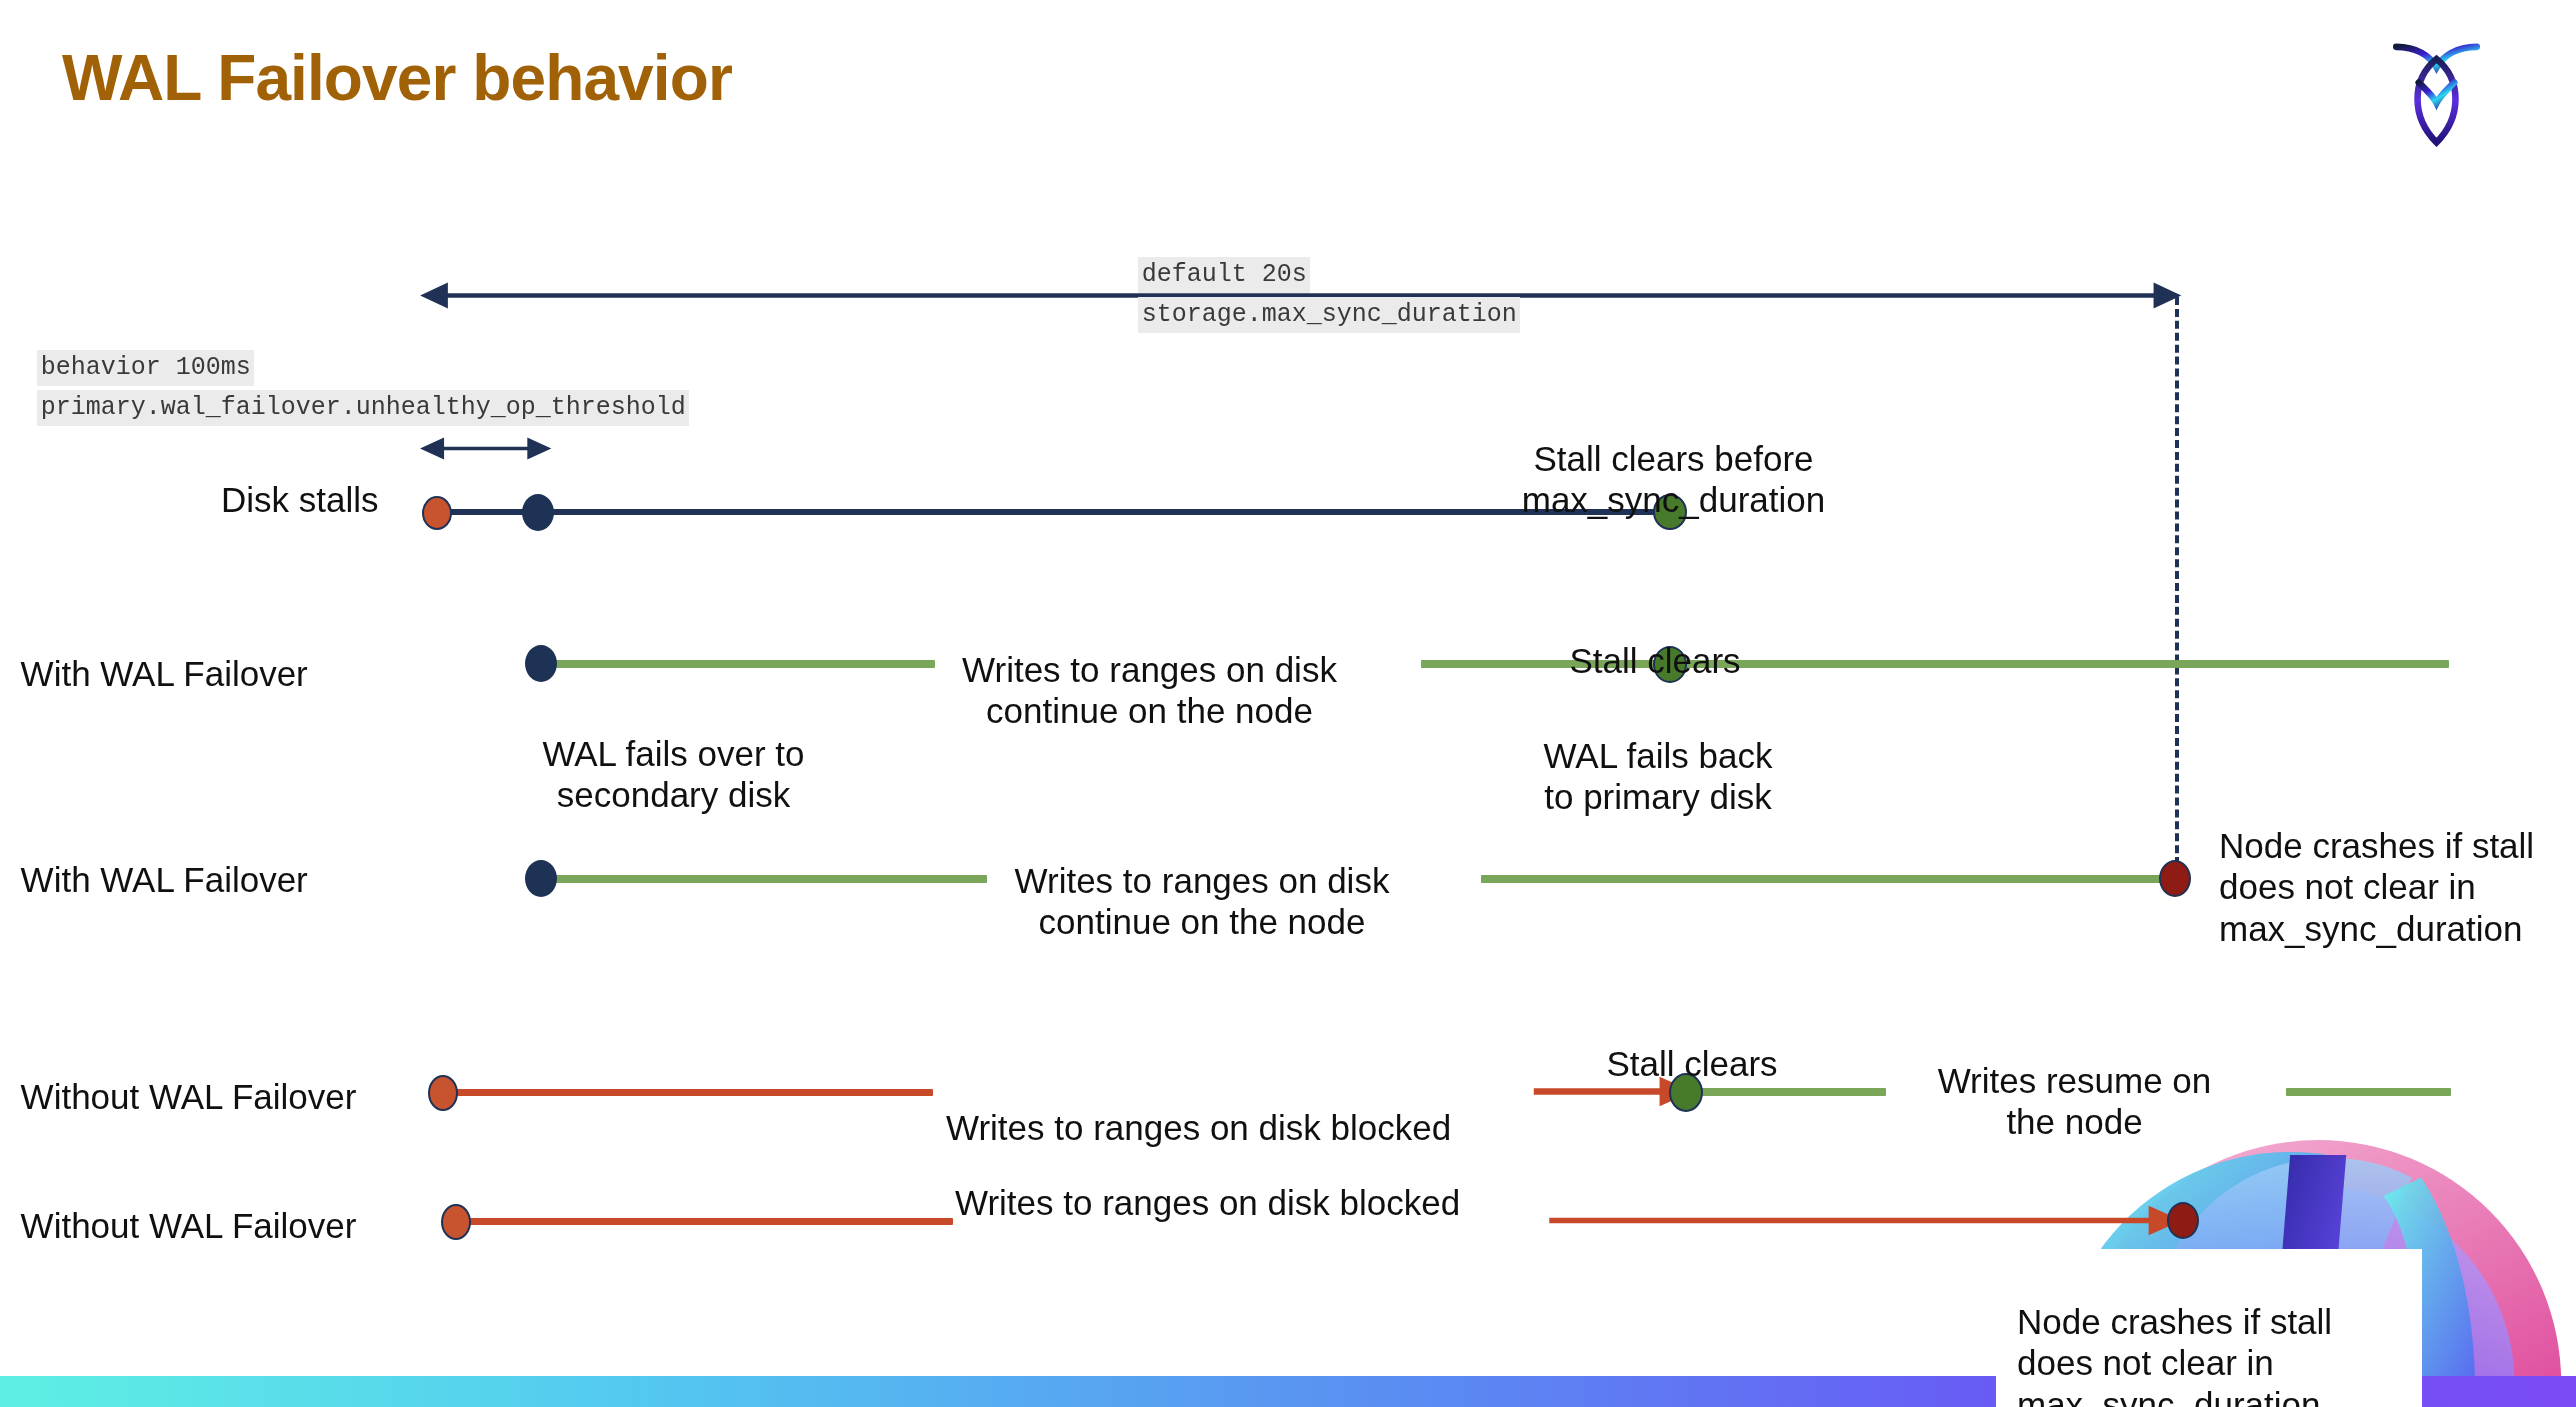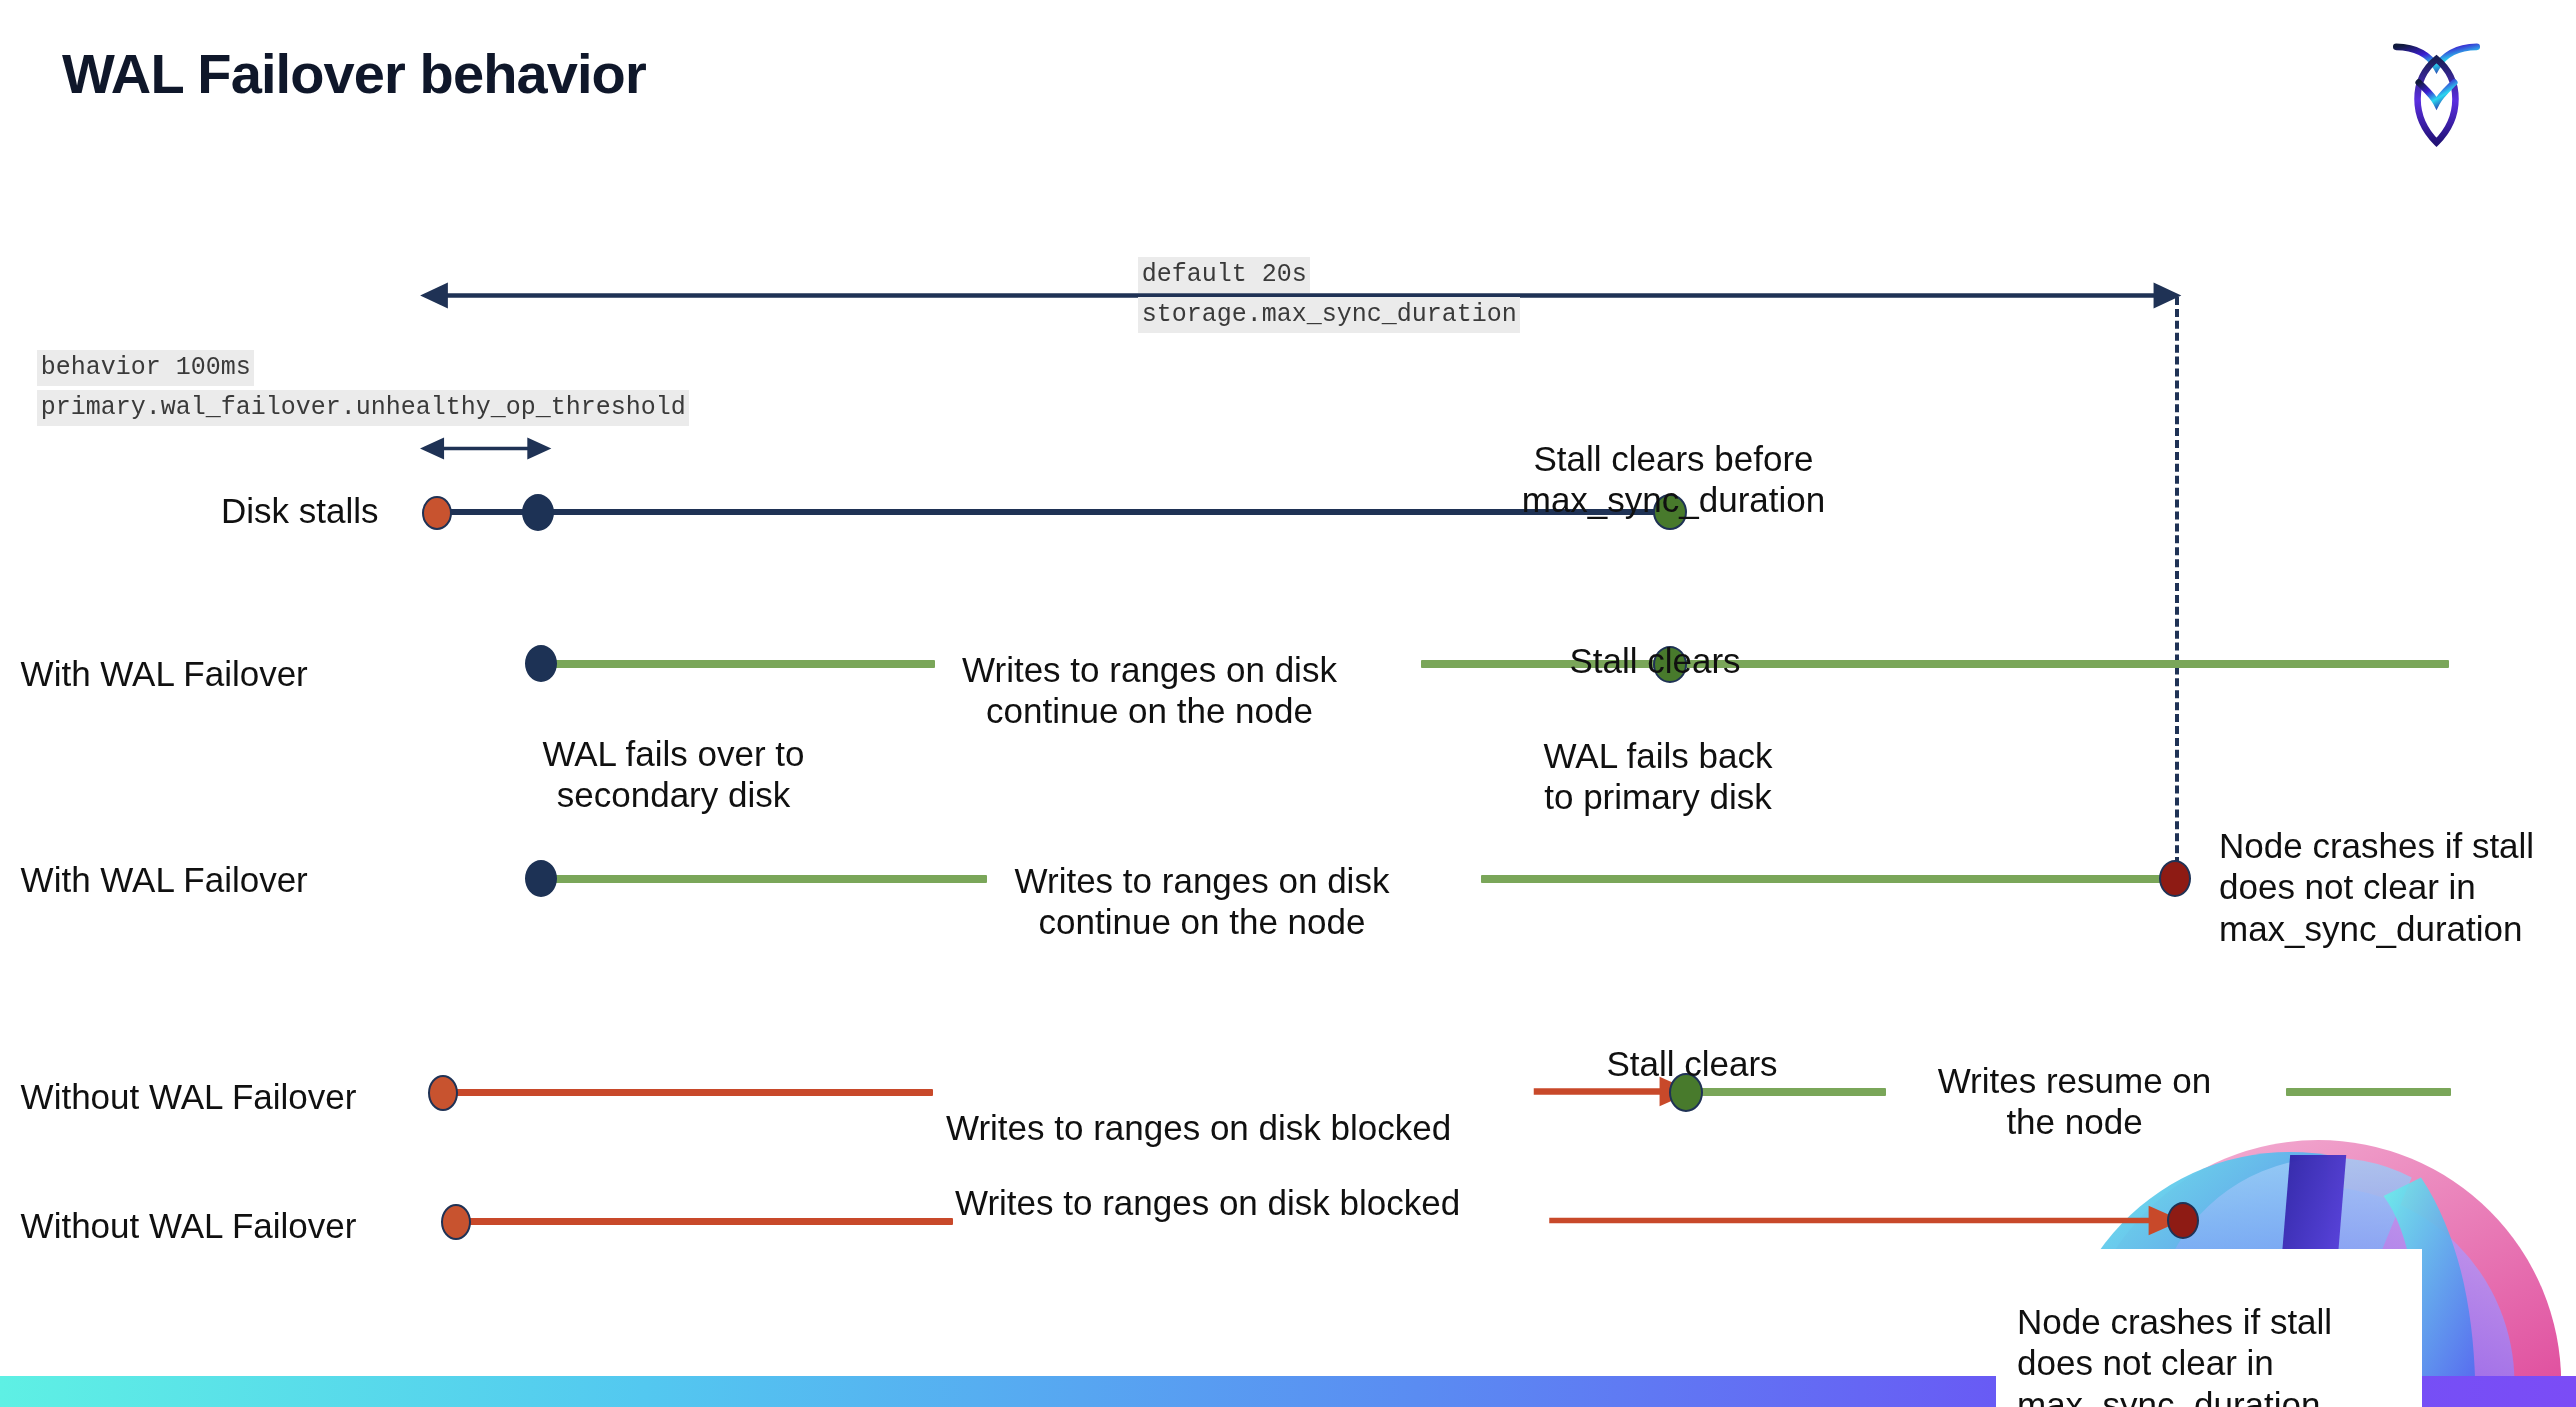--- a/index.html
+++ b/index.html
@@ -8,21 +8,21 @@
     background:#ffffff;
     font-family:"Liberation Sans", sans-serif;
     overflow:hidden;
     position:relative;
   }
   .slide{position:absolute;inset:0;overflow:hidden;}
 
   
   #page-title{
     position:absolute;left:62px;top:45px;
-    font-size:56px;font-weight:bold;color:#0f172a;
+    font-size:64px;font-weight:bold;color:#a16207;
     letter-spacing:-0.9px;line-height:1.05;
     white-space:nowrap;
   }
 
   
   #brand-logo{position:absolute;left:2385px;top:28px;width:103px;height:122px;}
 
   
   #deco-art{position:absolute;left:2019px;top:897px;width:561px;height:486px;overflow:hidden;pointer-events:none;}
   #deco-cover{
@@ -153,21 +153,21 @@
 
   <div class="code-chip" style="left:37px;top:350px;">behavior 100ms</div>
   <div class="code-chip" style="left:37px;top:390px;">primary.wal_failover.unhealthy_op_threshold</div>
 
   <svg class="arrow-svg" style="left:419px;top:430px;width:150px;height:37px;" viewBox="0 0 160 40" width="150" height="37">
     <line x1="18" y1="20" x2="124" y2="20" stroke="#1f3255" stroke-width="4"></line>
     <polygon points="0,20 26,8 26,32" fill="#1f3255"></polygon>
     <polygon points="142,20 116,8 116,32" fill="#1f3255"></polygon>
   </svg>
 
-  <div class="row-label" style="left:221px;top:491px;">Disk stalls</div>
+  <div class="row-label" style="left:221px;top:480px;">Disk stalls</div>
 
   <div class="track navy" style="left:437px;top:509px;width:1243px;"></div>
 
   <div class="dot orange" style="left:422px;top:496px;width:30px;height:34px;"></div>
   <div class="dot navy" style="left:522px;top:494px;width:32px;height:37px;"></div>
   <div class="dot green" style="left:1653px;top:494px;width:34px;height:36px;"></div>
 
   <div class="note ctr" style="left:1481px;top:404px;width:385px;white-space:pre-line;">Stall clears before
 max_sync_duration</div>
 

